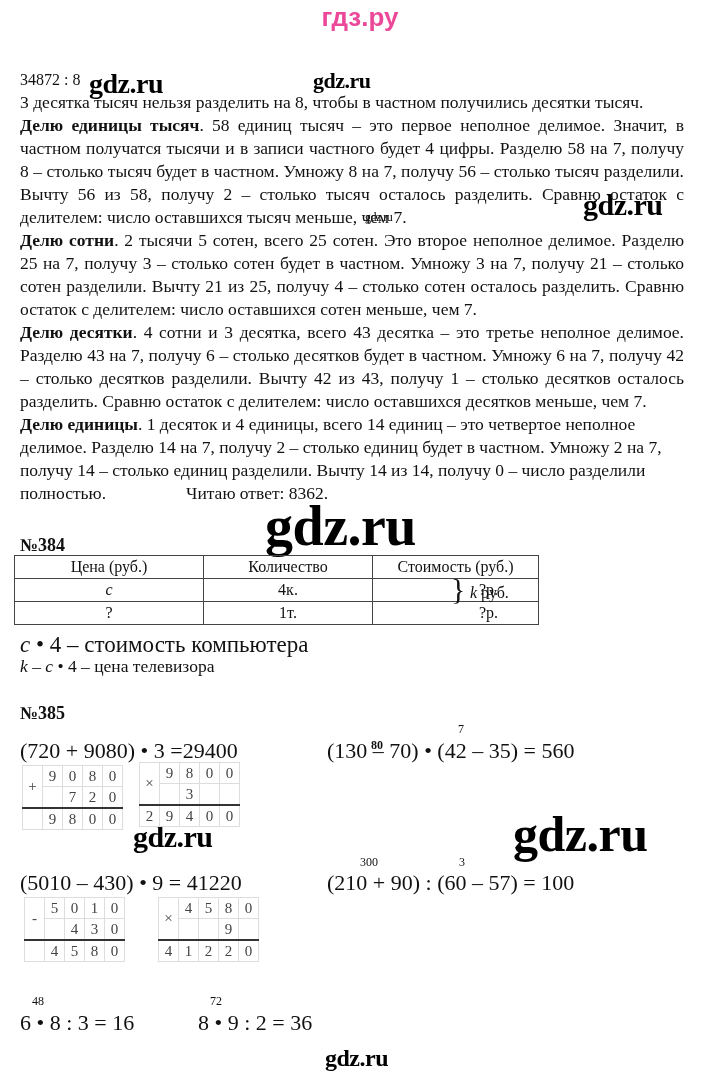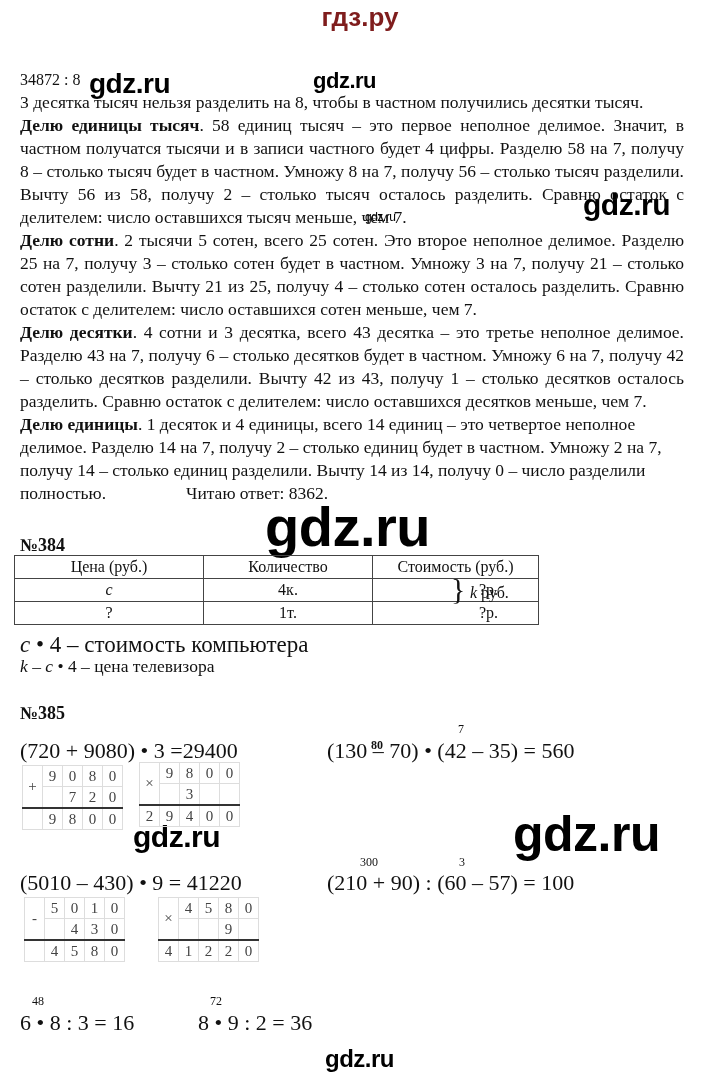--- a/index.html
+++ b/index.html
@@ -1,19 +1,19 @@
 <!DOCTYPE html>
 <html><head>
 <meta charset="utf-8">
 <style>
   html, body { margin: 0; padding: 0; background: #ffffff; }
   body { width: 720px; height: 1073px; position: relative; overflow: hidden; color: #111; font-family: "Liberation Serif", serif; }
   .abs { position: absolute; }
-  .site-title { left: 0; width: 720px; top: 2px; text-align: center; font-family: "Liberation Sans", sans-serif; font-weight: bold; font-size: 26px; color: #7f1d1d; }
-  .wm { font-family: Liberation Sans, sans-serif; font-weight: bold; color: #000; letter-spacing: -0.5px; }
+  .site-title { left: 0; width: 720px; top: 2px; text-align: center; font-family: "Liberation Sans", sans-serif; font-weight: bold; font-size: 26px; color: #ec4899; }
+  .wm { font-family: Liberation Serif, serif; font-weight: bold; color: #000; letter-spacing: -0.5px; }
   .text-block { left: 20px; width: 664px; font-size: 17.5px; line-height: 23px; text-align: justify; }
   .text-block p { margin: 0; }
   .text-block b { font-weight: bold; }
   .heading { font-weight: bold; font-size: 18px; }
   table.prices { border-collapse: collapse; font-size: 16px; }
   table.prices td, table.prices th { border: 1.5px solid #444; text-align: center; font-weight: normal; height: 22px; padding: 0; }
   .ital { font-style: italic; }
   .expr { font-size: 22px; white-space: nowrap; }
   .sup { font-size: 12px; }
   .grid { border-collapse: collapse; font-family: "Liberation Serif", serif; font-size: 15px; color: #444; }

